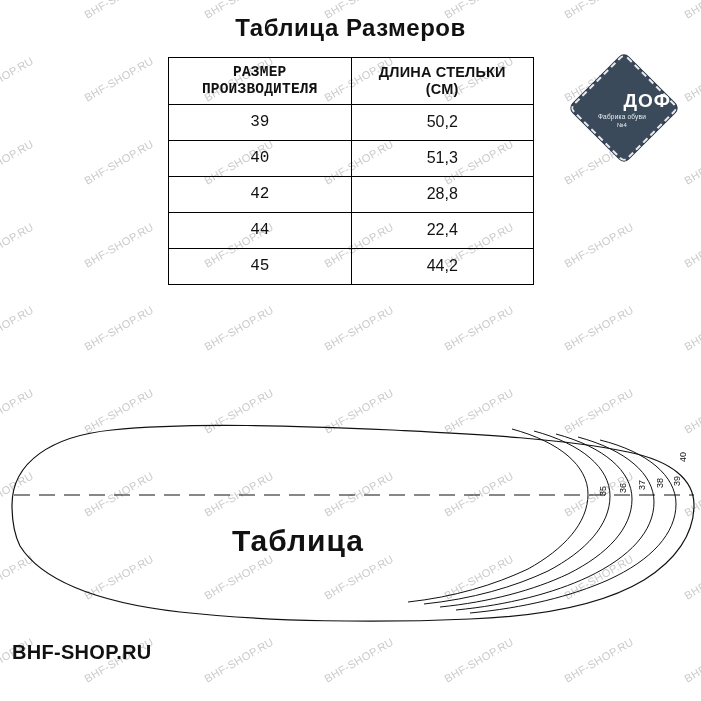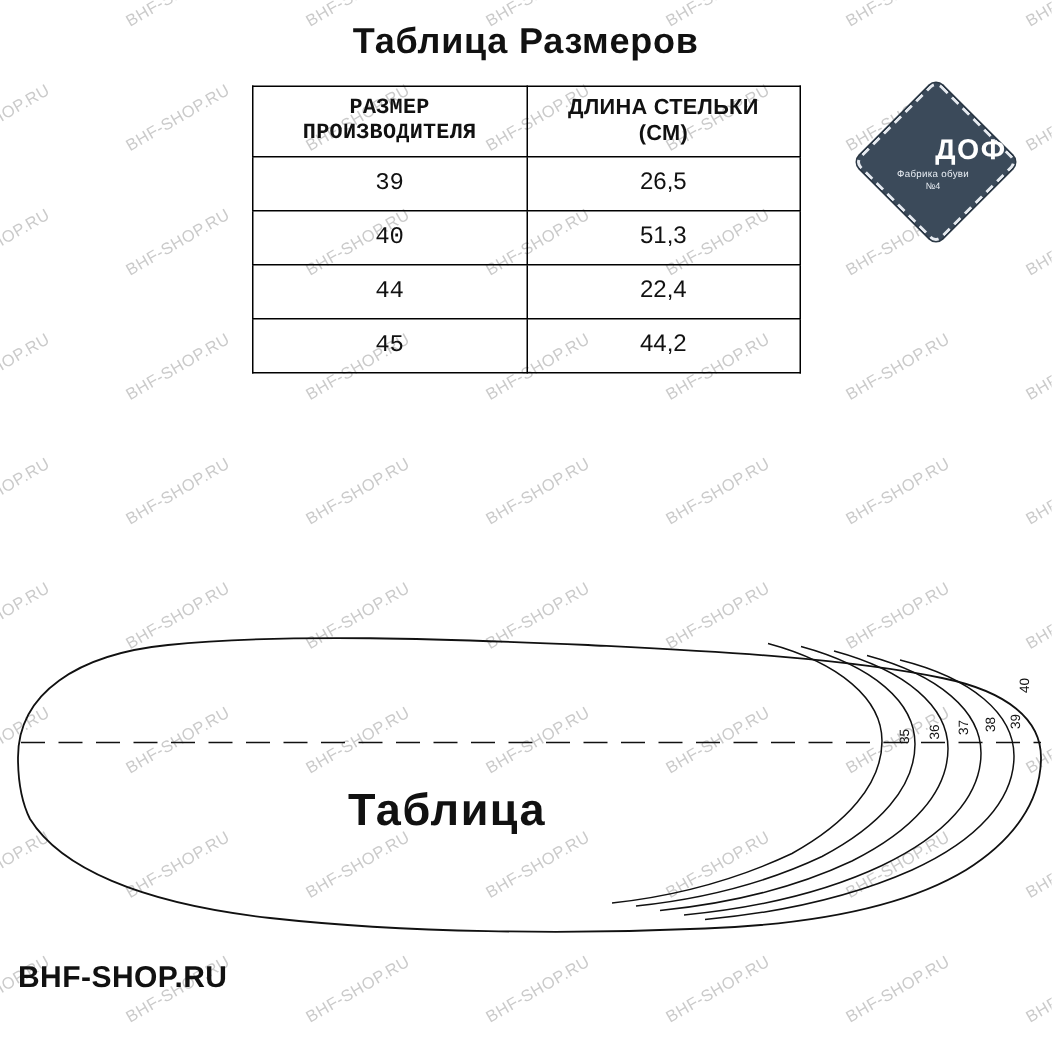--- a/index.html
+++ b/index.html
@@ -246,25 +246,29 @@
       </th>
       <th class="col-b">
         <div>ДЛИНА СТЕЛЬКИ</div>
         <div>(СМ)</div>
       </th>
     </tr>
   </thead>
   <tbody id="size-table-body">
       <tr>
         <td class="col-a">39</td>
-        <td class="col-b">26,5</td>
+        <td class="col-b">50,2</td>
       </tr>
       <tr>
         <td class="col-a">40</td>
         <td class="col-b">51,3</td>
+      </tr>
+      <tr>
+        <td class="col-a">42</td>
+        <td class="col-b">28,8</td>
       </tr>
       <tr>
         <td class="col-a">44</td>
         <td class="col-b">22,4</td>
       </tr>
       <tr>
         <td class="col-a">45</td>
         <td class="col-b">44,2</td>
       </tr>
     </tbody>

